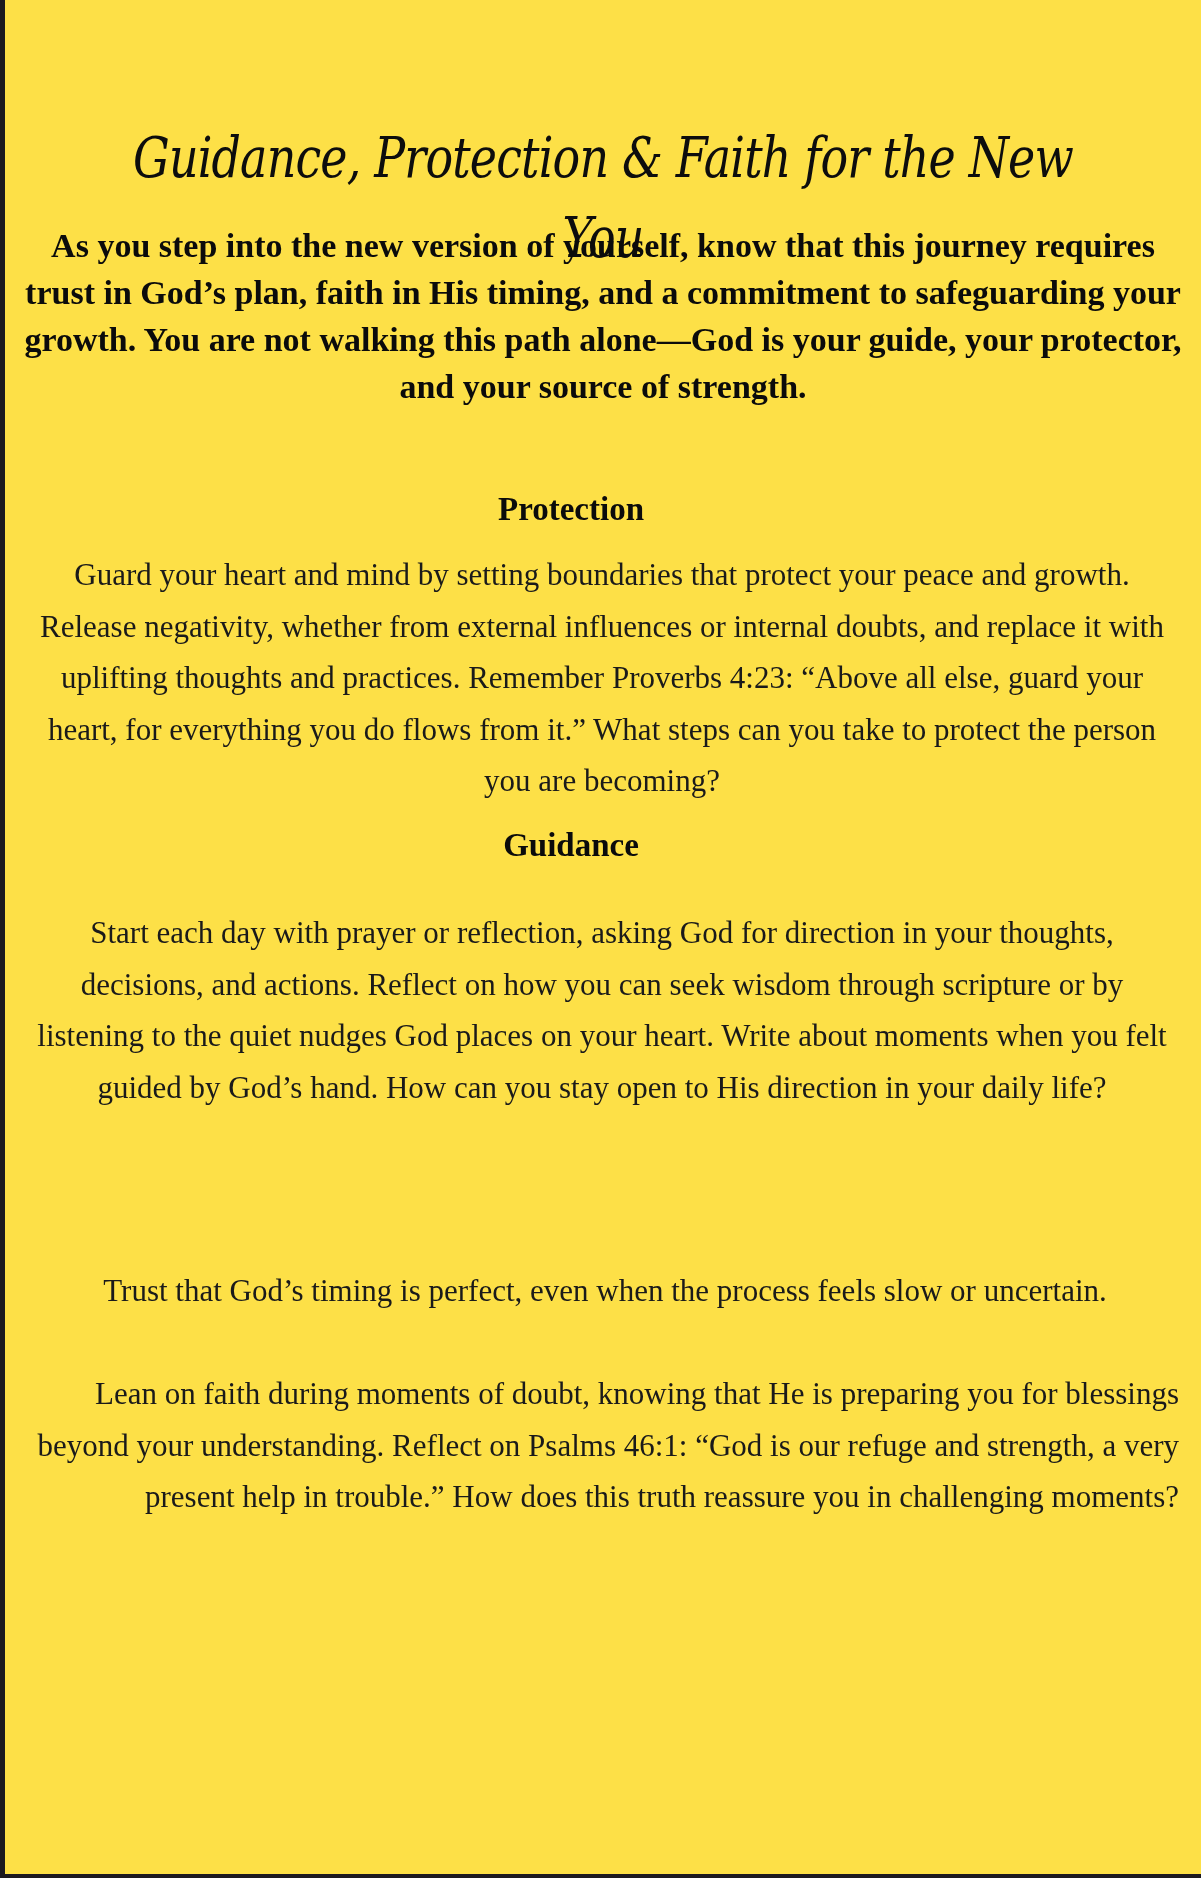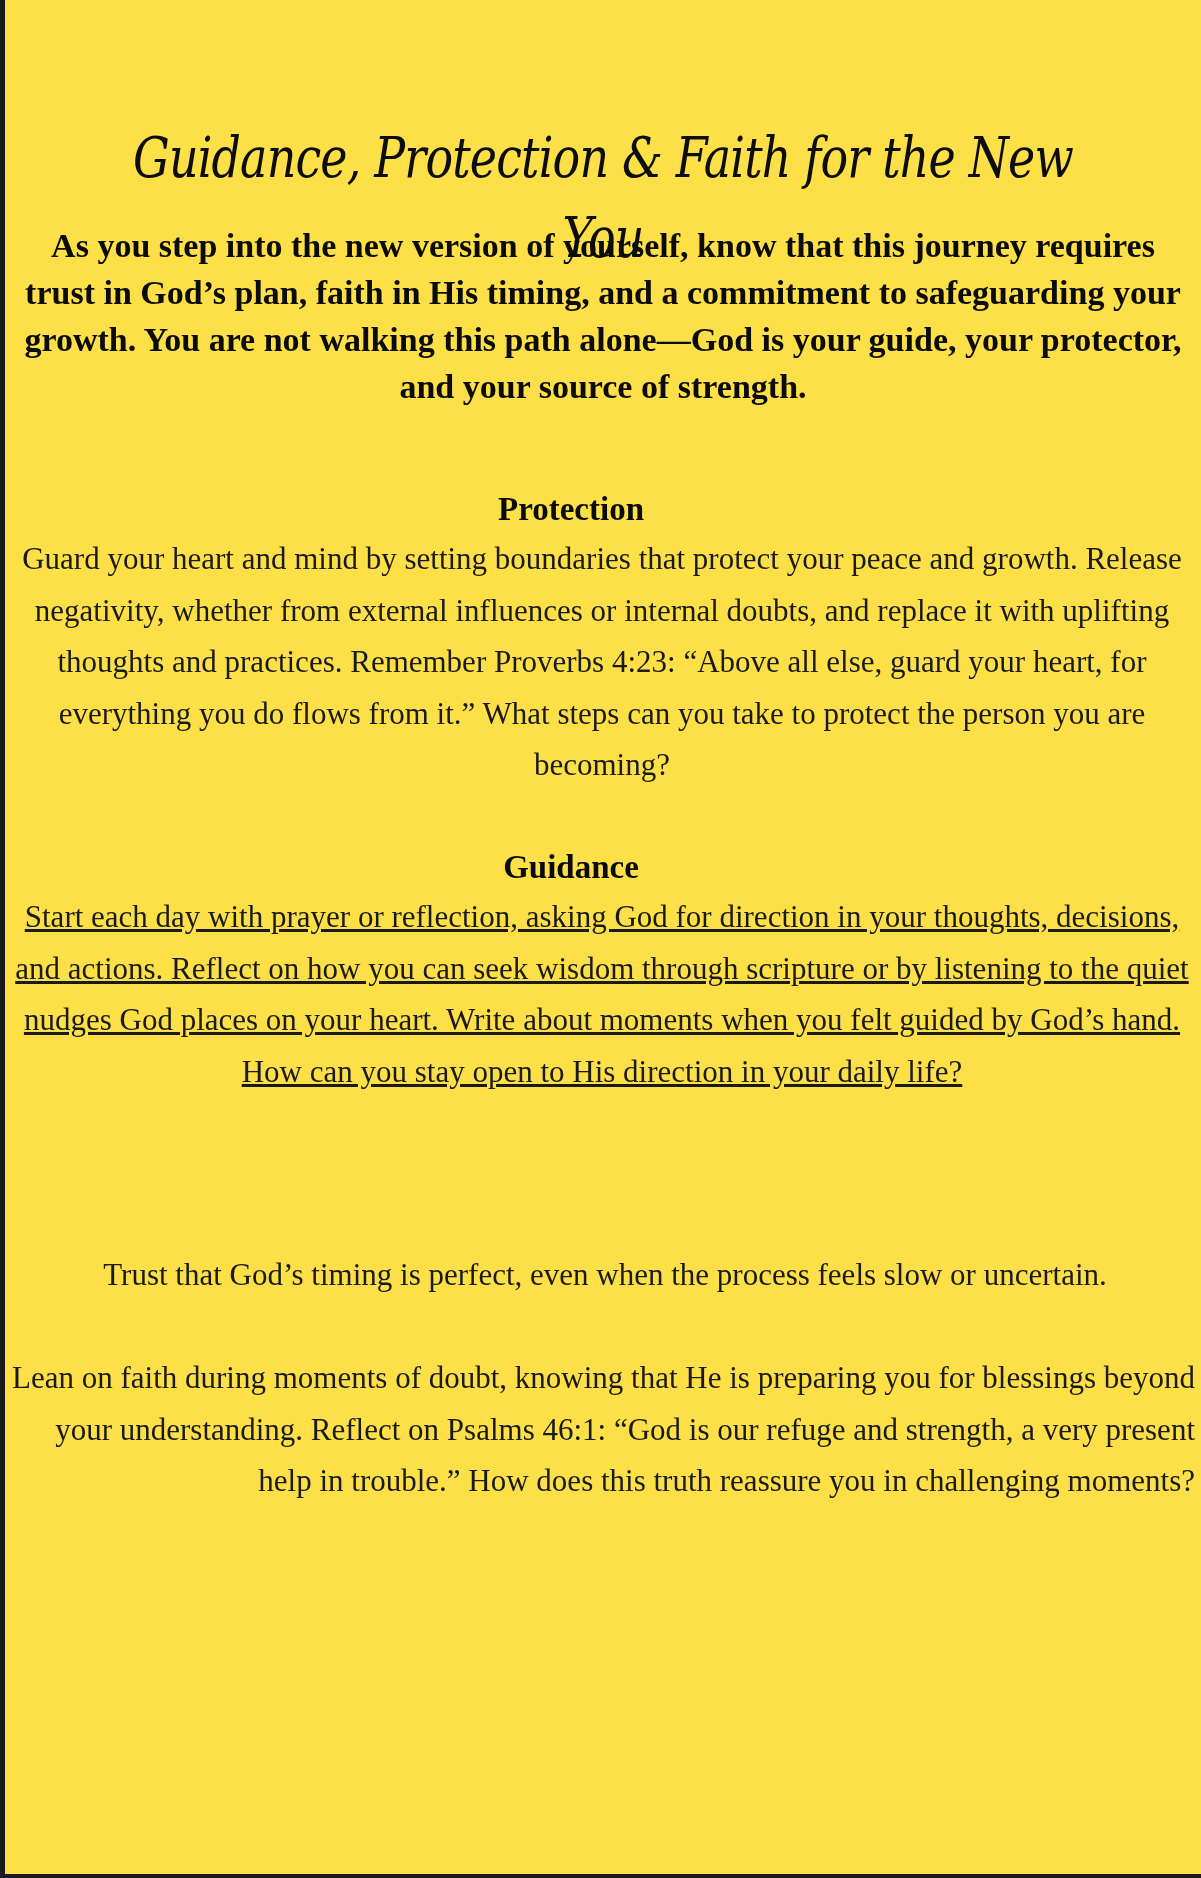--- a/index.html
+++ b/index.html
@@ -65,39 +65,39 @@
     position: absolute;
     left: 4px;
     width: 1186px;
     text-align: center;
     font-family: "Liberation Serif", serif;
     font-size: 31px;
     line-height: 51.5px;
     color: #1a1a1a;
   }
   .section-body p {
-    margin: 0;
+    margin: 16px;
   }
 </style>
 </head>
 <body>
 
 <div class="page">
 
   <div class="title">Guidance, Protection &amp; Faith for the New You</div>
 
   <div class="intro">As you step into the new version of yourself, know that this journey requires trust in God’s plan, faith in His timing, and a commitment to safeguarding your growth. You are not walking this path alone—God is your guide, your protector, and your source of strength.</div>
 
   <div class="section-heading" style="top:487px;">Protection</div>
   <div class="section-body" style="top:533px;">
     <p>Guard your heart and mind by setting boundaries that protect your peace and growth. Release negativity, whether from external influences or internal doubts, and replace it with uplifting thoughts and practices. Remember Proverbs 4:23: “Above all else, guard your heart, for everything you do flows from it.” What steps can you take to protect the person you are becoming?</p>
   </div>
 
-  <div class="section-heading" style="top:845px;">Guidance</div>
-  <div class="section-body" style="top:891px;text-decoration:underline;">
+  <div class="section-heading" style="top:823px;">Guidance</div>
+  <div class="section-body" style="top:891px;">
     <p>Start each day with prayer or reflection, asking God for direction in your thoughts, decisions, and actions. Reflect on how you can seek wisdom through scripture or by listening to the quiet nudges God places on your heart. Write about moments when you felt guided by God’s hand. How can you stay open to His direction in your daily life?</p>
   </div>
 
   <div class="section-body" style="top:1249px; left:60px; width:1080px;">
     <p>Trust that God’s timing is perfect, even when the process feels slow or uncertain.</p>
   </div>
   <div class="section-body" style="top:1352px;text-align:right;">
     <p>Lean on faith during moments of doubt, knowing that He is preparing you for blessings beyond your understanding. Reflect on Psalms 46:1: “God is our refuge and strength, a very present help in trouble.” How does this truth reassure you in challenging moments?</p>
   </div>
 

